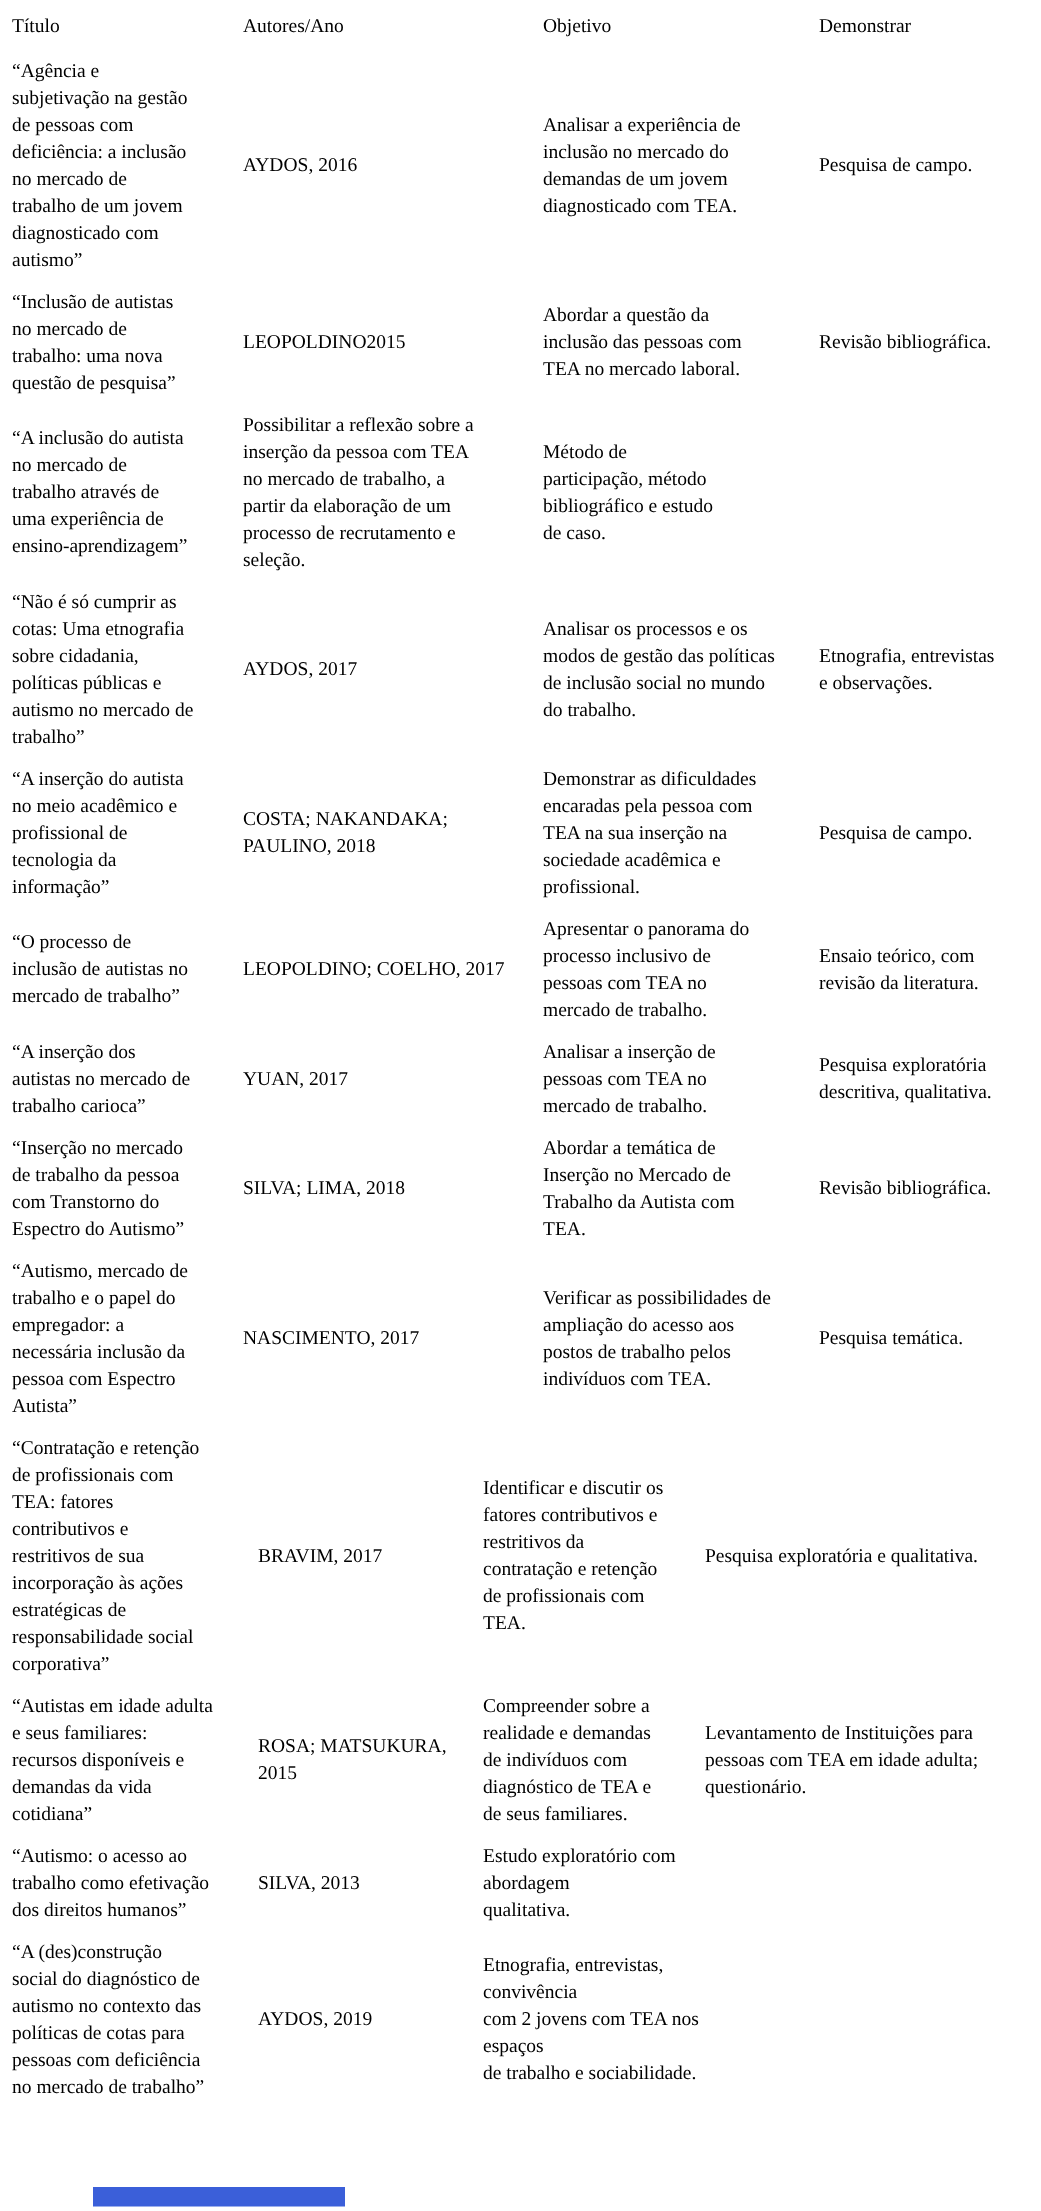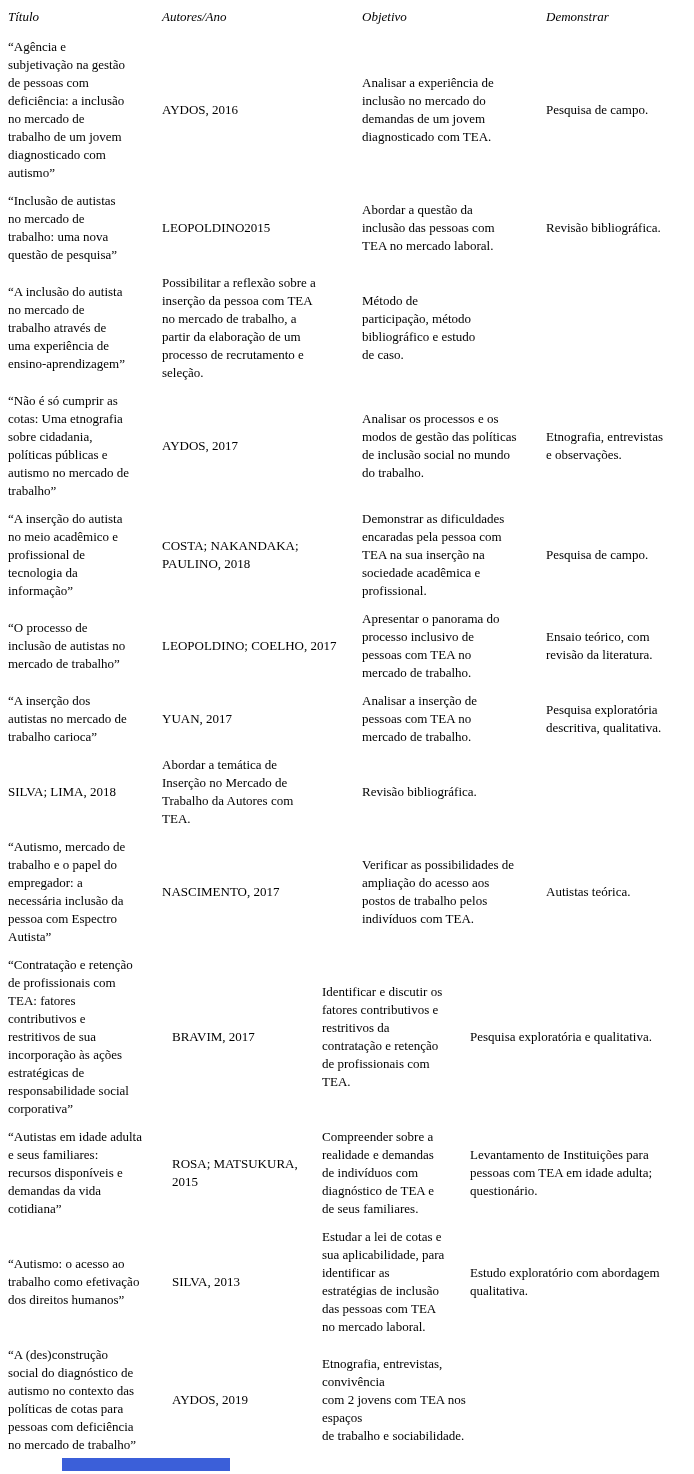--- a/index.html
+++ b/index.html
@@ -25,21 +25,21 @@
     margin-bottom: 6px;
   }
   
   .va { grid-template-columns: 154px 200px 184px 148px; }
   
   .vb { grid-template-columns: 164px 150px 148px 224px; }
   .cell {
     white-space: pre-line;
     text-align: left;
   }
-  .thead .cell { white-space: nowrap; font-style: italic; }
+  .thead .cell { white-space: nowrap; }
   .thead { margin-bottom: 8px; align-items: start; }
   .highlight-bar {
     position: absolute;
     left: 62px;
     top: 1458px;
     width: 168px;
     height: 13px;
   }
 </style>
 </head>
@@ -152,41 +152,45 @@
 trabalho carioca”</div>
     <div class="cell">YUAN, 2017</div>
     <div class="cell">Analisar a inserção de
 pessoas com TEA no
 mercado de trabalho.</div>
     <div class="cell">Pesquisa exploratória
 descritiva, qualitativa.</div>
   </div>
 
   <div class="trow va">
+    <div class="cell">“Inserção no mercado
+de trabalho da pessoa
+com Transtorno do
+Espectro do Autismo”</div>
     <div class="cell">SILVA; LIMA, 2018</div>
     <div class="cell">Abordar a temática de
 Inserção no Mercado de
-Trabalho da Autores com
+Trabalho da Autista com
 TEA.</div>
     <div class="cell">Revisão bibliográfica.</div>
   </div>
 
   <div class="trow va">
     <div class="cell">“Autismo, mercado de
 trabalho e o papel do
 empregador: a
 necessária inclusão da
 pessoa com Espectro
 Autista”</div>
     <div class="cell">NASCIMENTO, 2017</div>
     <div class="cell">Verificar as possibilidades de
 ampliação do acesso aos
 postos de trabalho pelos
 indivíduos com TEA.</div>
-    <div class="cell">Autistas teórica.</div>
+    <div class="cell">Pesquisa temática.</div>
   </div>
 
   <div class="trow vb">
     <div class="cell">“Contratação e retenção
 de profissionais com
 TEA: fatores
 contributivos e
 restritivos de sua
 incorporação às ações
 estratégicas de
@@ -218,26 +222,20 @@
     <div class="cell">Levantamento de Instituições para
 pessoas com TEA em idade adulta;
 questionário.</div>
   </div>
 
   <div class="trow vb">
     <div class="cell">“Autismo: o acesso ao
 trabalho como efetivação
 dos direitos humanos”</div>
     <div class="cell">SILVA, 2013</div>
-    <div class="cell">Estudar a lei de cotas e
-sua aplicabilidade, para
-identificar as
-estratégias de inclusão
-das pessoas com TEA
-no mercado laboral.</div>
     <div class="cell">Estudo exploratório com abordagem
 qualitativa.</div>
   </div>
 
   <div class="trow vb">
     <div class="cell">“A (des)construção
 social do diagnóstico de
 autismo no contexto das
 políticas de cotas para
 pessoas com deficiência

